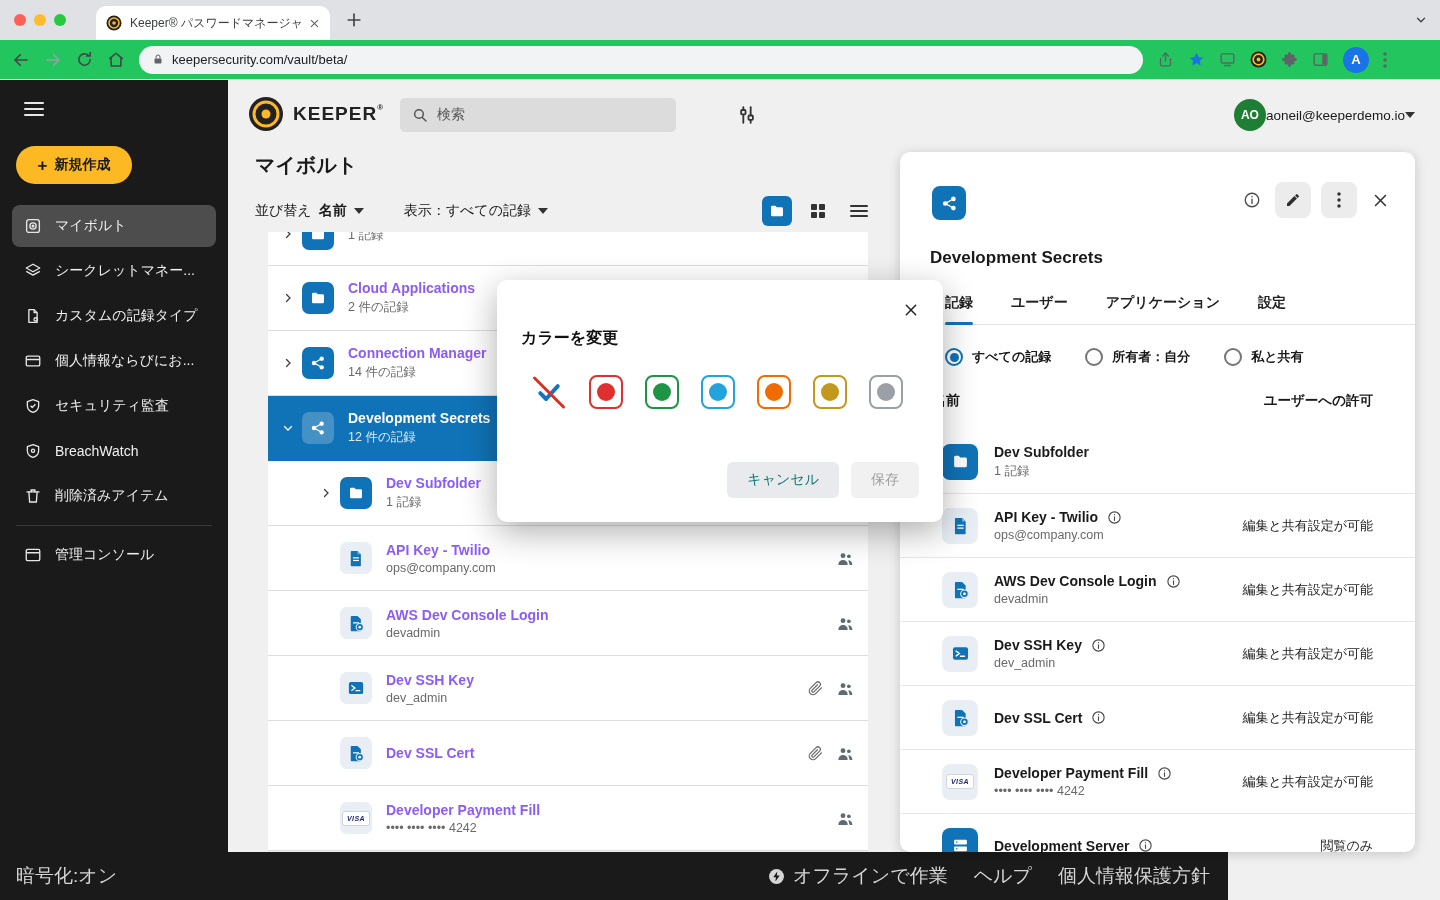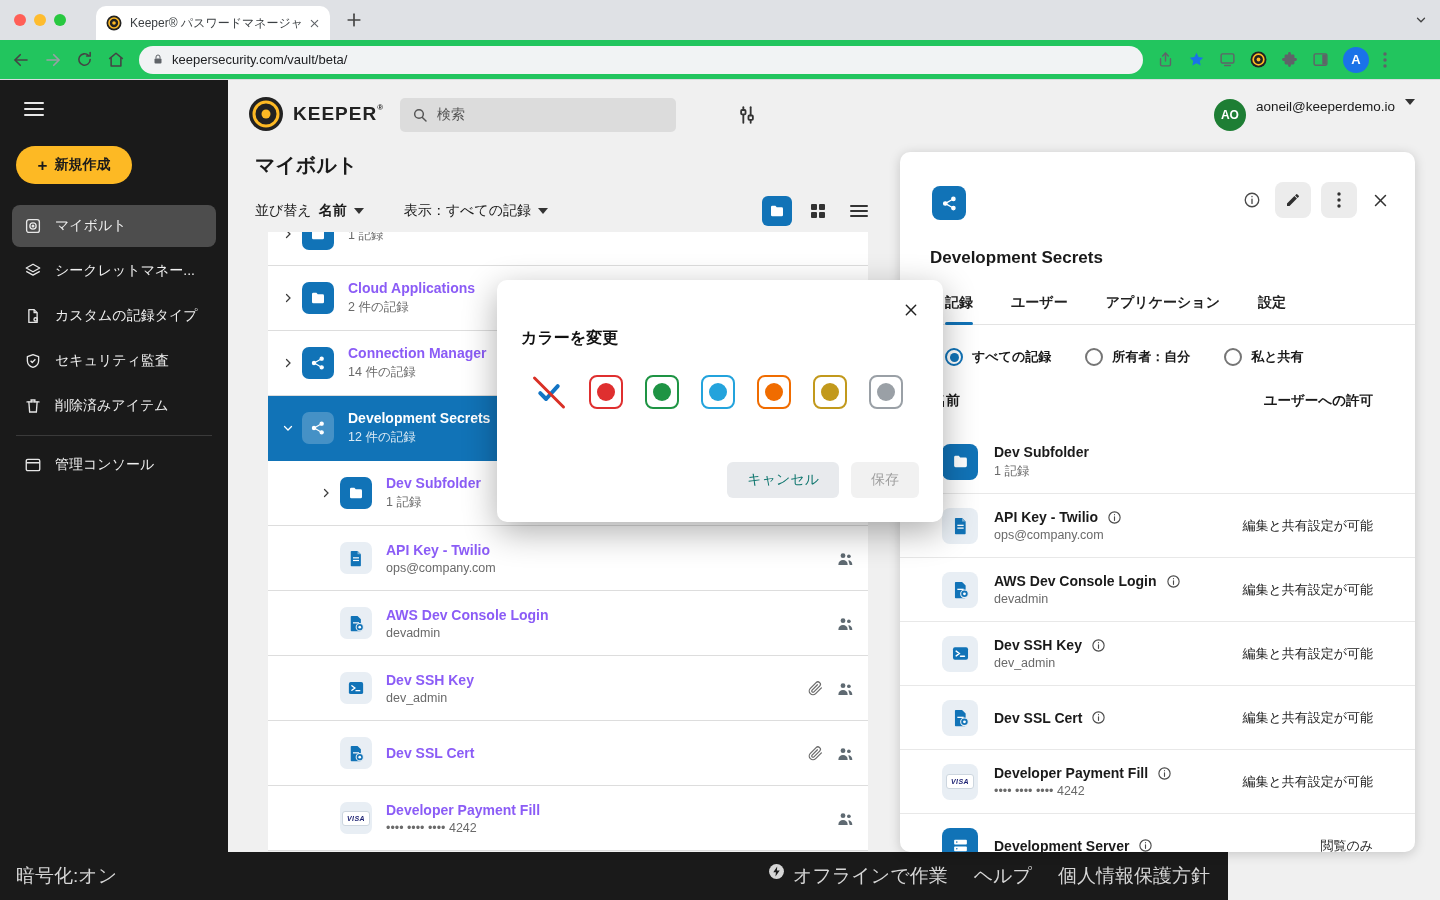--- a/index.html
+++ b/index.html
@@ -28,31 +28,31 @@
   .new-btn { margin:30px 0 0 16px; width:116px; height:38px; background:#fdb924; border:none; border-radius:20px; display:flex; align-items:center; justify-content:center; gap:7px; color:#1a1a1a; font-size:14px; font-weight:bold; font-family:inherit; }
   .plus { font-size:17px; font-weight:bold; line-height:1; }
   .side-nav { margin-top:21px; }
   .side-item { height:42px; margin:3px 12px; border-radius:8px; display:flex; align-items:center; gap:13px; padding:0 12px; font-size:14px; cursor:default; white-space:nowrap; overflow:hidden; }
   .side-item.selected { background:#4d4d4d; }
   .side-divider { height:1px; background:#3a3a3a; margin:8px 16px; }
 
   
   .statusbar { position:absolute; left:0; top:852px; width:1228px; height:48px; background:#1a1a1a; color:#d6d6d6; font-size:19px; display:flex; align-items:center; padding:0 18px 0 16px; }
   .status-right { margin-left:auto; display:flex; align-items:center; gap:26px; }
-  .offline { display:flex; align-items:flex-start; gap:8px; }
+  .offline { display:flex; align-items:center; gap:8px; }
 
   
   .content { position:absolute; left:228px; top:80px; width:1212px; height:772px; background:#f0f0f0; }
   .topbar { position:absolute; left:0; top:0; width:100%; height:70px; }
   .brand { position:absolute; left:20px; top:16px; display:flex; align-items:center; gap:9px; }
   .brand-word { font-size:19px; font-weight:800; letter-spacing:1px; color:#222; }
   .brand-reg { font-size:8px; vertical-align:top; }
   .searchbox { position:absolute; left:172px; top:18px; width:276px; height:34px; background:#dcdcdc; border-radius:5px; display:flex; align-items:center; gap:9px; padding:0 12px; color:#555; font-size:14px; }
   .filterbtn { position:absolute; left:508px; top:24px; width:22px; height:22px; }
-  .account { position:absolute; right:25px; top:19px; display:flex; align-items:flex-start; gap:10px; }
+  .account { position:absolute; right:25px; top:19px; display:flex; align-items:center; }
   .avatar { width:32px; height:32px; border-radius:50%; background:#1e7e34; color:#fff; font-size:12px; font-weight:bold; display:flex; align-items:center; justify-content:center; }
   .account-email { font-size:13.5px; color:#1a1a1a; }
 
   .page-title { position:absolute; left:27px; top:72px; font-size:20px; font-weight:bold; }
   .controls { position:absolute; left:27px; top:116px; height:30px; display:flex; align-items:center; gap:6px; font-size:14px; }
   .ctl { display:flex; align-items:center; gap:7px; margin-right:34px; }
   .ctl b { font-weight:bold; }
   .viewbtns { position:absolute; left:534px; top:116px; display:flex; align-items:center; gap:11px; }
   .viewbtn { width:30px; height:30px; border-radius:6px; display:flex; align-items:center; justify-content:center; }
   .viewbtn.active { background:#1173b7; }
@@ -276,26 +276,44 @@
         <svg width="18" height="18" viewBox="0 0 24 24" fill="none" stroke="#e6e6e6" stroke-width="1.8" stroke-linejoin="round">
             <path d="M6.5 3.5h7l4 4v13h-11z"></path>
             <polyline points="13.5 3.5 13.5 7.5 17.5 7.5"></polyline>
             <circle cx="15.5" cy="16.5" r="2.2"></circle>
           </svg>
       </span>
       <span>カスタムの記録タイプ</span>
     </div>
     <div class="side-item">
       <span>
+        <svg width="18" height="18" viewBox="0 0 24 24" fill="none" stroke="#e6e6e6" stroke-width="1.8">
+            <rect x="3" y="5.5" width="18" height="13" rx="2"></rect>
+            <line x1="3" y1="10" x2="21" y2="10"></line>
+          </svg>
+      </span>
+      <span>個人情報ならびにお...</span>
+    </div>
+    <div class="side-item">
+      <span>
         <svg width="18" height="18" viewBox="0 0 24 24" fill="none" stroke="#e6e6e6" stroke-width="1.8" stroke-linejoin="round">
             <path d="M12 3.5l7.5 2.8v5.2c0 4.6-3.2 7.6-7.5 8.9-4.3-1.3-7.5-4.3-7.5-8.9V6.3z"></path>
             <polyline points="8.8 11.8 11 14 15.2 9.8"></polyline>
           </svg>
       </span>
       <span>セキュリティ監査</span>
+    </div>
+    <div class="side-item">
+      <span>
+        <svg width="18" height="18" viewBox="0 0 24 24" fill="none" stroke="#e6e6e6" stroke-width="1.8" stroke-linejoin="round">
+            <path d="M12 3.5l7.5 2.8v5.2c0 4.6-3.2 7.6-7.5 8.9-4.3-1.3-7.5-4.3-7.5-8.9V6.3z"></path>
+            <circle cx="12" cy="11.5" r="2.1"></circle>
+          </svg>
+      </span>
+      <span>BreachWatch</span>
     </div>
     <div class="side-item">
       <span>
         <svg width="18" height="18" viewBox="0 0 24 24" fill="none" stroke="#e6e6e6" stroke-width="1.8" stroke-linecap="round">
             <line x1="4" y1="6.5" x2="20" y2="6.5"></line>
             <path d="M6.5 6.5l1 13.5h9l1-13.5"></path>
             <path d="M9.5 6.5V4h5v2.5"></path>
           </svg>
       </span>
       <span>削除済みアイテム</span>

